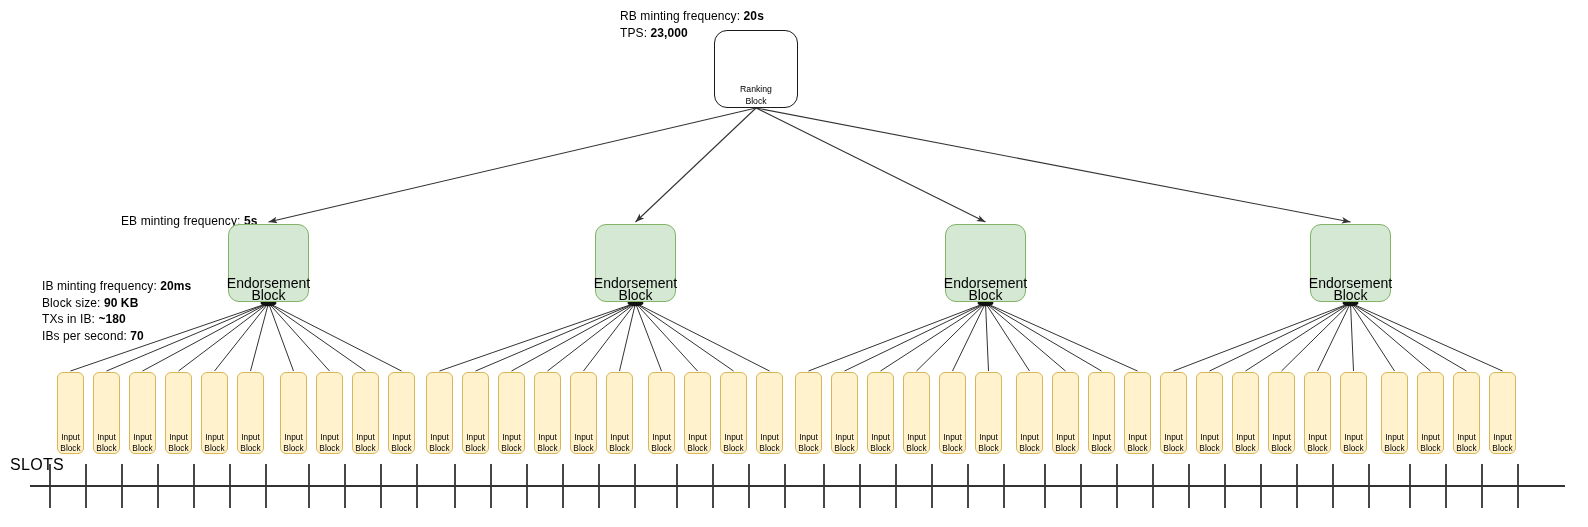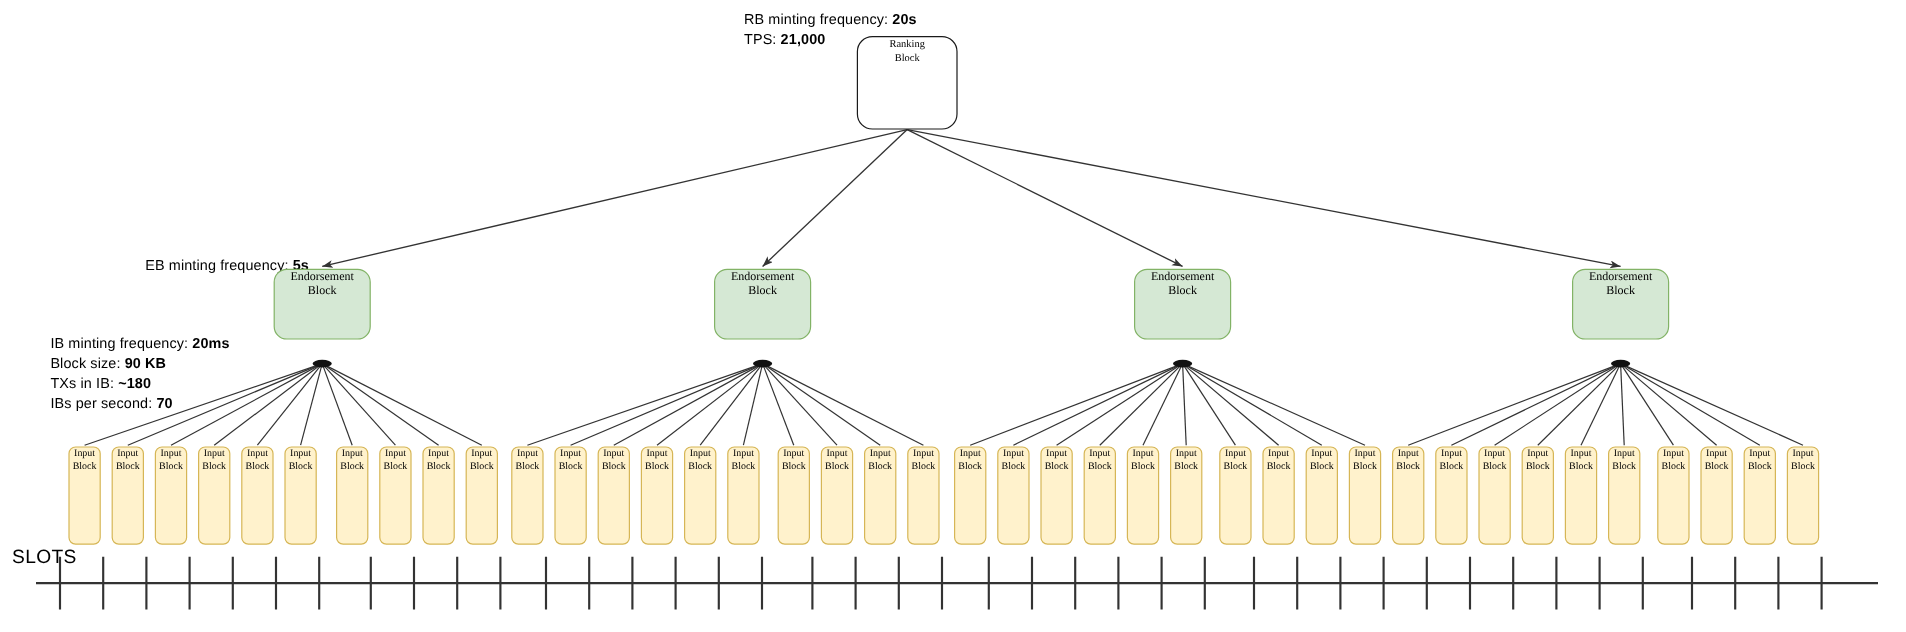--- a/index.html
+++ b/index.html
@@ -39,42 +39,41 @@
   .annot b { font-weight: bold; }
   #annot-rb { left: 620px; top: 8px; }
   #annot-eb { left: 121px; top: 213px; }
   #annot-ib { left: 42px; top: 278px; }
 
   
   .node {
     position: absolute;
     box-sizing: border-box;
     display: flex;
-    align-items: flex-start;
+    align-items: flex-end;
     justify-content: center;
     text-align: center;
     font-size: 8.5px;
     line-height: 11.5px;
-    font-family: Liberation Serif, serif;
   }
   .rb-node {
     width: 84px;
     height: 78px;
     border: 1.4px solid #1a1a1a;
     border-radius: 13px;
     background: #ffffff;
     font-size: 8.7px;
   }
   .eb-node {
     width: 81px;
-    height: 59px;
+    height: 78px;
     border: 1.3px solid #82b366;
     border-radius: 11px;
     background: #d5e8d4;
-    font-size: 10px;
+    font-size: 14px;
   }
   .ib-node {
     width: 27px;
     height: 82px;
     border: 1.1px solid #d6b656;
     border-radius: 6px;
     background: #fff2cc;
     font-size: 8.3px;
     line-height: 10.5px;
   }
@@ -190,21 +189,21 @@
         <line x1="1369" y1="464" x2="1369" y2="508" stroke="#333333" stroke-width="1.8"></line>
         <line x1="1410" y1="464" x2="1410" y2="508" stroke="#333333" stroke-width="1.8"></line>
         <line x1="1446" y1="464" x2="1446" y2="508" stroke="#333333" stroke-width="1.8"></line>
         <line x1="1482" y1="464" x2="1482" y2="508" stroke="#333333" stroke-width="1.8"></line>
         <line x1="1518" y1="464" x2="1518" y2="508" stroke="#333333" stroke-width="1.8"></line>
       </g>
   </svg>
 
   <div class="annot" id="annot-rb">
       <div><span>RB minting frequency: </span><b>20s</b></div>
-      <div><span>TPS: </span><b>21,000</b></div>
+      <div><span>TPS: </span><b>23,000</b></div>
     </div>
   <div class="annot" id="annot-eb">
       <div><span>EB minting frequency: </span><b>5s</b></div>
     </div>
   <div class="annot" id="annot-ib">
       <div><span>IB minting frequency: </span><b>20ms</b></div>
       <div><span>Block size: </span><b>90 KB</b></div>
       <div><span>TXs in IB: </span><b>~180</b></div>
       <div><span>IBs per second: </span><b>70</b></div>
     </div>

